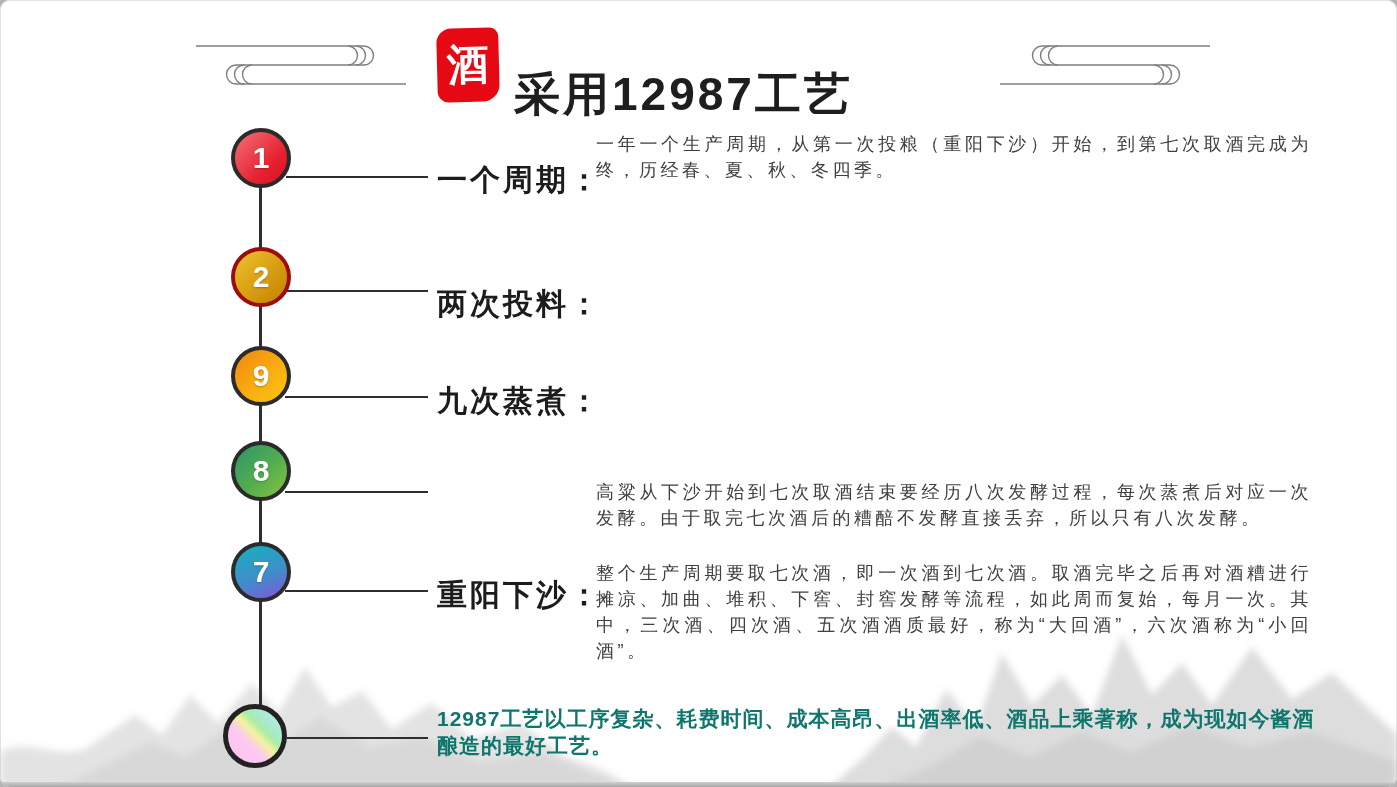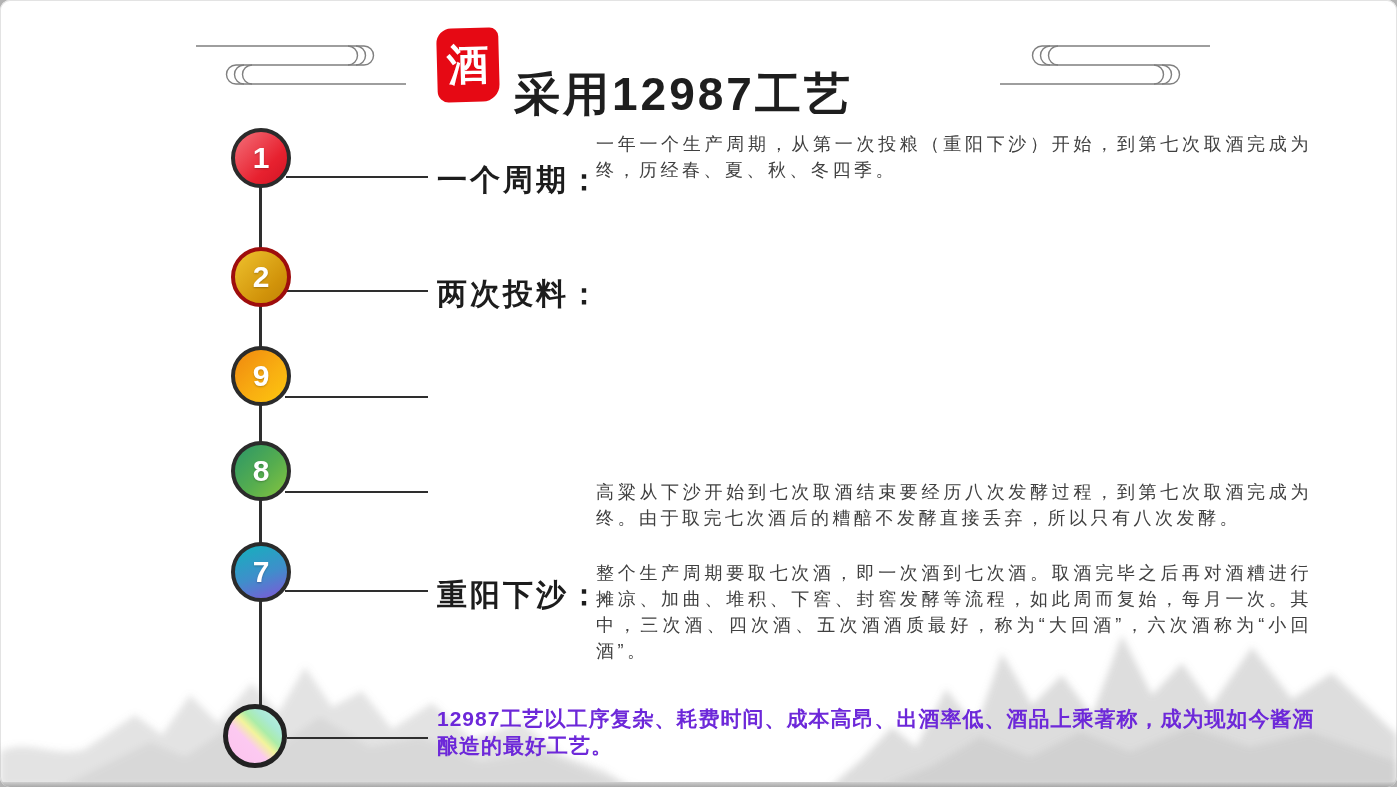--- a/index.html
+++ b/index.html
@@ -40,28 +40,28 @@
   .n2{left:231px;top:247px;border-color:#9e0d0d;background:linear-gradient(135deg,#eec22e 0%,#d1930a 70%,#c08306 100%);}
   .n9{left:231px;top:346px;background:linear-gradient(135deg,#f0880f 0%,#f9b011 60%,#fdc60e 100%);}
   .n8{left:231px;top:441px;background:linear-gradient(135deg,#2b9668 0%,#55ad4f 55%,#86c43f 100%);}
   .n7{left:231px;top:542px;background:linear-gradient(160deg,#14b1bd 0%,#3f8ecb 55%,#8156d8 100%);}
   .rainbow{left:223px;top:704px;width:54px;height:54px;border:5px solid #222;border-radius:50%;
     position:absolute;z-index:2;
     background:linear-gradient(to top right,#fcc3ee 0%,#fcc9f1 38%,#f3f39c 52%,#abeca8 63%,#a9e9d5 76%,#c2f2e6 100%);}
 
   .label{position:absolute;left:437px;font-size:30px;font-weight:bold;color:#1c1c1c;
     letter-spacing:3px;white-space:nowrap;z-index:2;}
-  .l1{top:160px}.l2{top:274px}.l9{top:381px}.l8{top:476px}.l7{top:575px}
+  .l1{top:160px}.l2{top:284px}.l9{top:381px}.l8{top:476px}.l7{top:575px}
 
   .desc{position:absolute;left:596px;width:716px;font-size:18px;line-height:26px;color:#404040;
     letter-spacing:3.5px;text-align:justify;z-index:2;}
   .d1{top:131px}.d2{top:251px}.d9{top:373px}.d8{top:479px}.d7{top:560px}
 
   .summary{position:absolute;left:437px;top:705px;width:895px;font-size:21px;font-weight:bold;
-    color:#6d28d9;line-height:27px;letter-spacing:1px;z-index:3;}
+    color:#0f766e;line-height:27px;letter-spacing:1px;z-index:3;}
 
   .mountains{position:absolute;left:0;bottom:0;width:1397px;height:200px;z-index:0;}
 </style>
 </head>
 <body>
 
 <div class="slide">
 
   <svg class="mountains" viewBox="0 0 1397 200" preserveAspectRatio="none">
     <defs>
@@ -120,21 +120,22 @@
   <div class="circle n8">
     <span>8</span>
   </div>
   <div class="circle n7">
     <span>7</span>
   </div>
   <div class="rainbow"></div>
 
   <div class="label l1">一个周期：</div>
   <div class="label l2">两次投料：</div>
+  <div class="label l9">九次蒸煮：</div>
   <div class="label l7">重阳下沙：</div>
 
   <div class="desc d1">一年一个生产周期，从第一次投粮（重阳下沙）开始，到第七次取酒完成为终，历经春、夏、秋、冬四季。</div>
-  <div class="desc d8">高粱从下沙开始到七次取酒结束要经历八次发酵过程，到第七次取酒完成为终。由于取完七次酒后的糟醅不发酵直接丢弃，所以只有八次发酵。</div>
+  <div class="desc d8">高粱从下沙开始到七次取酒结束要经历八次发酵过程，每次蒸煮后对应一次发酵。由于取完七次酒后的糟醅不发酵直接丢弃，所以只有八次发酵。</div>
   <div class="desc d7">整个生产周期要取七次酒，即一次酒到七次酒。取酒完毕之后再对酒糟进行摊凉、加曲、堆积、下窖、封窖发酵等流程，如此周而复始，每月一次。其中，三次酒、四次酒、五次酒酒质最好，称为“大回酒”，六次酒称为“小回酒”。</div>
 
   <div class="summary">12987工艺以工序复杂、耗费时间、成本高昂、出酒率低、酒品上乘著称，成为现如今酱酒酿造的最好工艺。</div>
 
 </div>
 
 </body></html>

